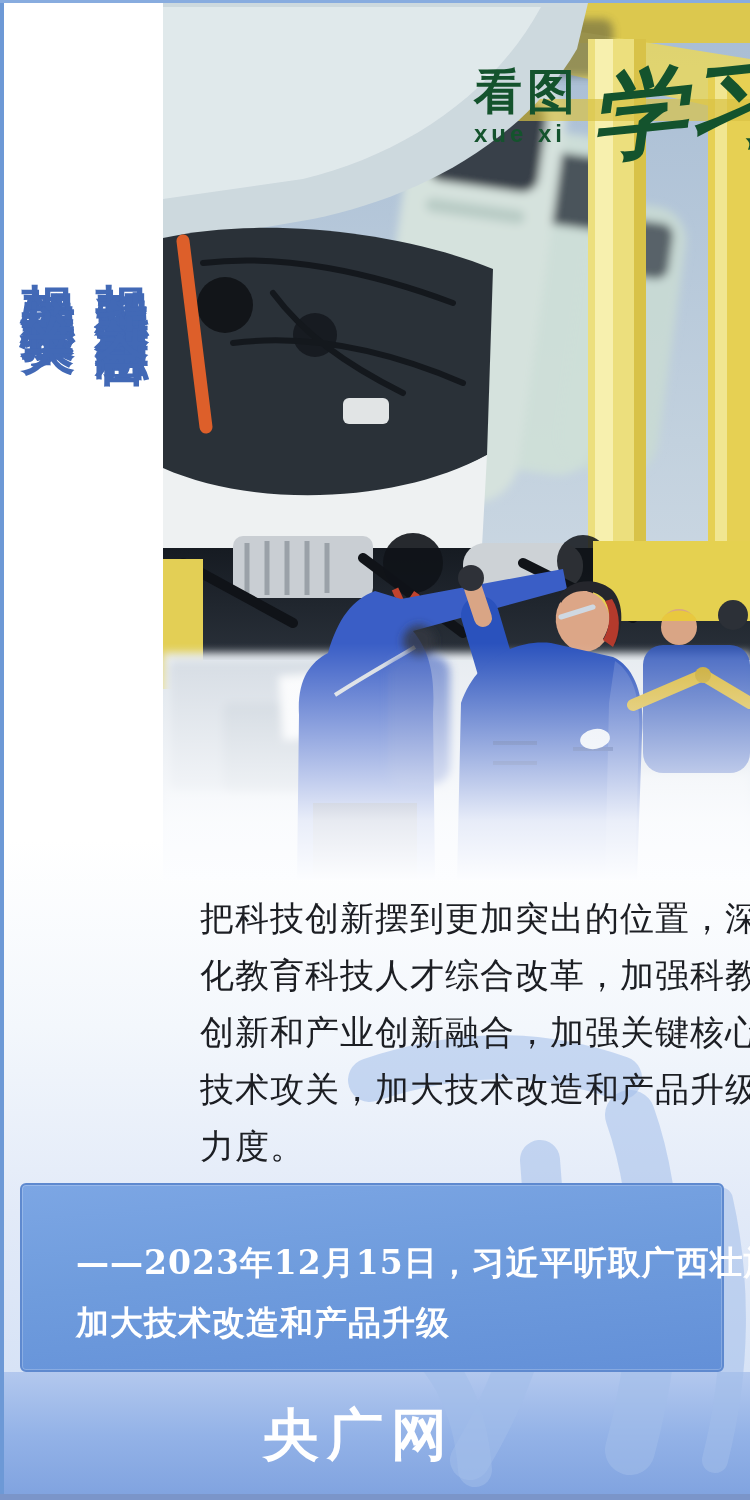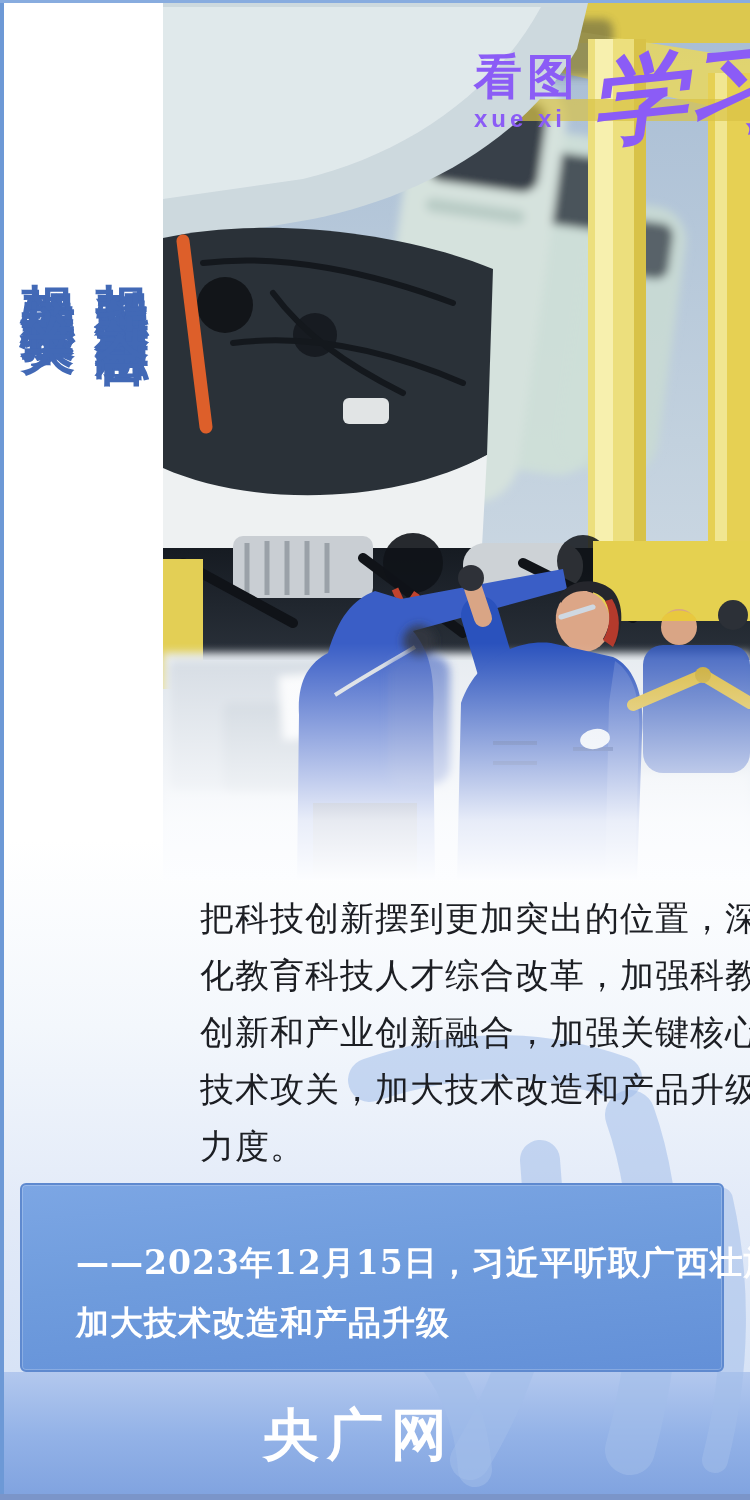--- a/index.html
+++ b/index.html
@@ -19,21 +19,21 @@
           background:linear-gradient(180deg,#b3c8ee 0%,#93b2e7 50%,#7fa2df 100%);}
 
   
   .watermark{position:absolute;left:300px;top:1020px;width:450px;height:478px;z-index:1;}
 
   
   .photo{position:absolute;left:163px;top:3px;width:587px;height:877px;z-index:1;}
   .photo svg{display:block;}
 
   
-  .xuexi-logo{position:absolute;left:474px;top:53px;width:276px;height:120px;z-index:3;color:#8b5cf6;}
+  .xuexi-logo{position:absolute;left:474px;top:68px;width:276px;height:120px;z-index:3;color:#14532d;}
   .logo-main{font-size:48px;font-weight:800;letter-spacing:5px;line-height:1;
              font-family:"Liberation Sans",sans-serif;}
   .logo-pinyin{font-size:24px;font-weight:700;letter-spacing:4px;margin-top:4px;
              font-family:"Liberation Sans",sans-serif;}
   .logo-calligraphy{position:absolute;left:116px;top:-22px;font-size:96px;font-weight:600;
              font-style:italic;transform:rotate(-6deg);font-family:"DejaVu Serif",serif;
              white-space:nowrap;}
 
   
   .slogan{position:absolute;left:12px;top:240px;height:712px;z-index:2;

